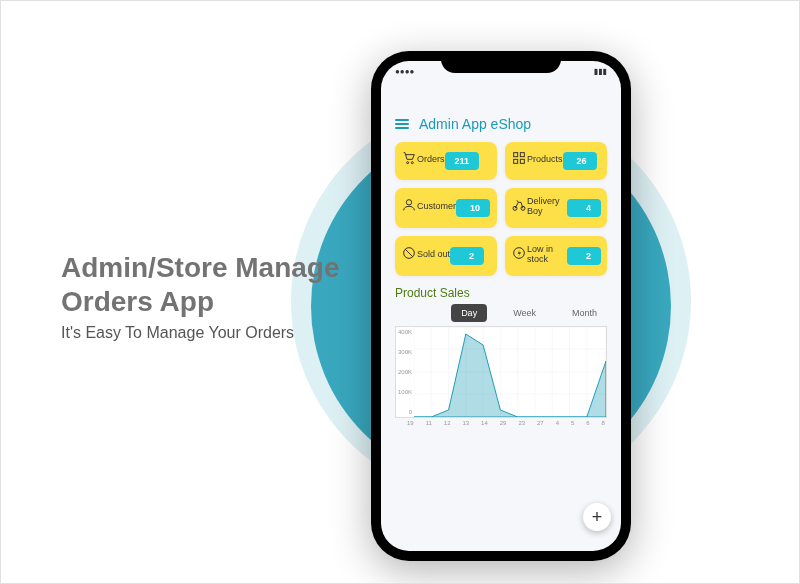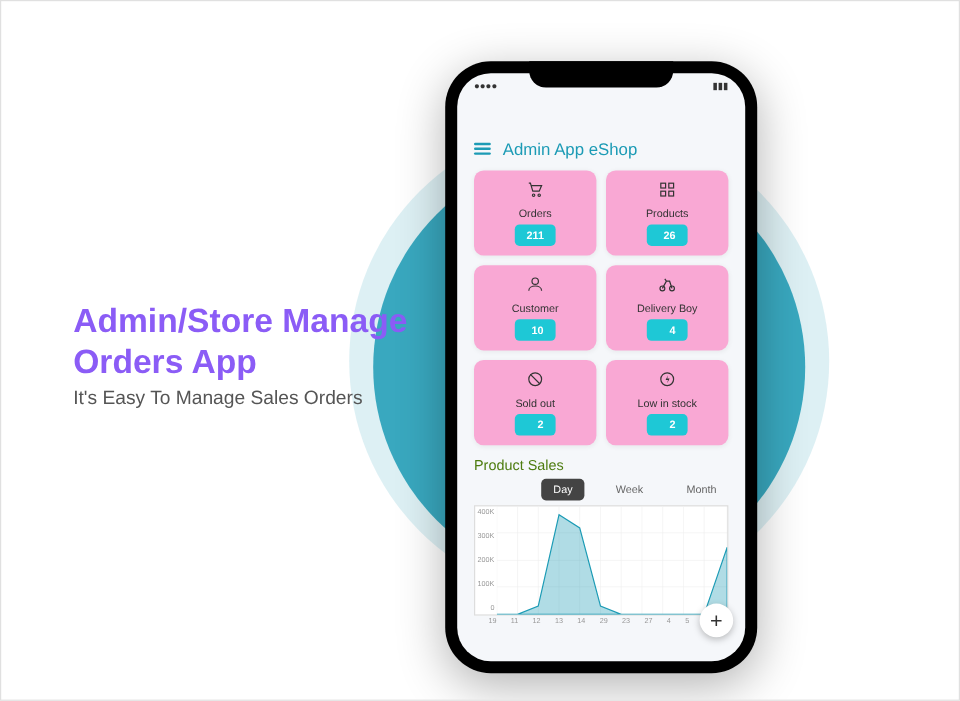--- a/index.html
+++ b/index.html
@@ -1,38 +1,38 @@
 <!DOCTYPE html>
 <html><head>
 <meta charset="utf-8">
 <style>
 * { margin: 0; padding: 0; box-sizing: border-box; font-family: -apple-system, BlinkMacSystemFont, 'Segoe UI', sans-serif; }
 body { width: 800px; height: 584px; background: #fff; border: 1px solid #e0e0e0; position: relative; overflow: hidden; }
 
 .canvas { width: 800px; height: 584px; position: relative; display: flex; align-items: center; }
 
 .left { position: absolute; left: 60px; top: 250px; }
-.heading { color: #8b5cf6; font-size: 28px; font-weight: 600; line-height: 1.2; }
+.heading { color: #737373; font-size: 28px; font-weight: 600; line-height: 1.2; }
 .sub { color: #555; font-size: 16px; margin-top: 6px; }
 
 .circle { position: absolute; right: 130px; top: 125px; width: 360px; height: 360px; border-radius: 50%; background: #1c9bb5; opacity: 0.85; }
 .circle-light { position: absolute; right: 110px; top: 100px; width: 400px; height: 400px; border-radius: 50%; background: rgba(28,155,181,0.15); }
 
 .phone { position: absolute; right: 170px; top: 50px; width: 260px; height: 510px; border-radius: 38px; background: #000; padding: 10px; box-shadow: 0 10px 40px rgba(0,0,0,0.3); }
 .screen { width: 100%; height: 100%; background: #f5f7fa; border-radius: 28px; overflow: hidden; position: relative; }
 .notch { position: absolute; top: 0; left: 50%; transform: translateX(-50%); width: 120px; height: 22px; background: #000; border-radius: 0 0 14px 14px; z-index: 10; }
 
 .status { display: flex; justify-content: space-between; padding: 6px 14px 2px 14px; font-size: 8px; color: #333; }
 .appbar { display: flex; align-items: center; gap: 10px; padding: 6px 14px 10px 14px; margin-top: 32px; }
 .hamb { display: flex; flex-direction: column; gap: 2px; cursor: pointer; }
 .hamb span { width: 14px; height: 2px; background: #1c9bb5; border-radius: 1px; }
 .appbar-title { color: #1c9bb5; font-size: 14px; font-weight: 500; }
 
 .grid { display: grid; grid-template-columns: 1fr 1fr; gap: 8px; padding: 0 14px; }
-.card { background: #f9a8d4; border-radius: 8px; padding: 8px 6px; display: flex; flex-direction: column; align-items: center; box-shadow: 0 1px 4px rgba(0,0,0,0.06); }
+.card { background: #fde047; border-radius: 8px; padding: 8px 6px; display: flex; flex-direction: row; align-items: center; box-shadow: 0 1px 4px rgba(0,0,0,0.06); }
 .card-icon { color: #333; margin-bottom: 2px; }
 .card-icon svg { width: 16px; height: 16px; stroke: #333; fill: none; stroke-width: 1.5; }
 .card-label { font-size: 9px; color: #333; font-weight: 500; margin-bottom: 4px; }
 .badge { background: #1ec8d6; color: #fff; font-size: 9px; font-weight: 600; padding: 4px 10px; border-radius: 4px; min-width: 34px; text-align: right; }
 
 .section-title { font-size: 12px; color: #4d7c0f; padding: 10px 14px 4px; font-weight: 500; }
 .tabs { display: flex; gap: 16px; justify-content: flex-end; padding: 0 14px 4px; }
 .tab { font-size: 9px; padding: 4px 10px; border-radius: 4px; color: #666; cursor: pointer;}
 .tab.active { background: #444; color: #fff; }
 
@@ -51,21 +51,21 @@
 </head>
 <body>
 
 <div class="canvas">
   <div class="circle-light"></div>
   <div class="circle"></div>
 
   <div class="left">
     <div class="heading">Admin/Store Manage</div>
     <div class="heading">Orders App</div>
-    <div class="sub">It's Easy To Manage Sales Orders</div>
+    <div class="sub">It's Easy To Manage Your Orders</div>
   </div>
 
   <div class="phone">
     <div class="notch"></div>
     <div class="screen">
 
       <div class="status">
         <span>●●●●</span>
         <span>▮▮▮</span>
       </div>

